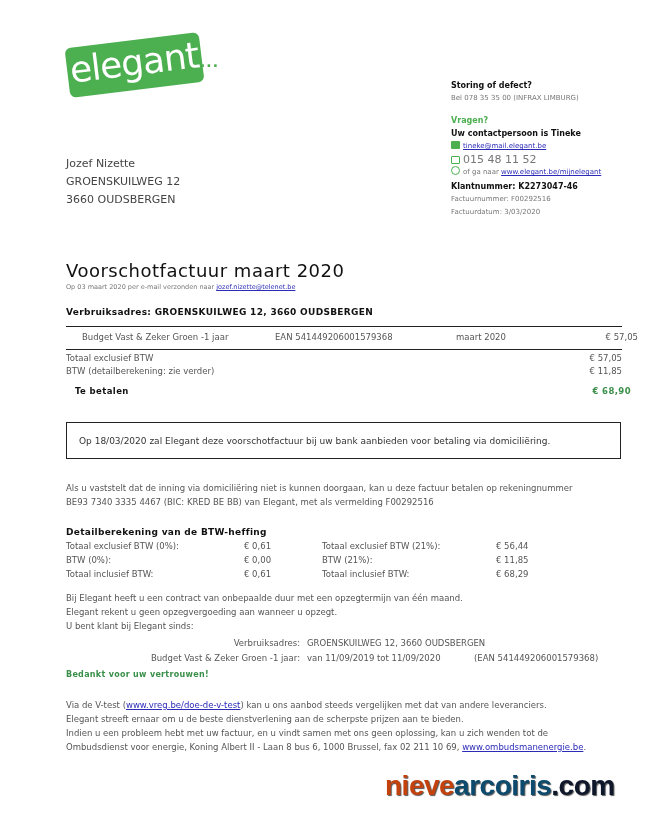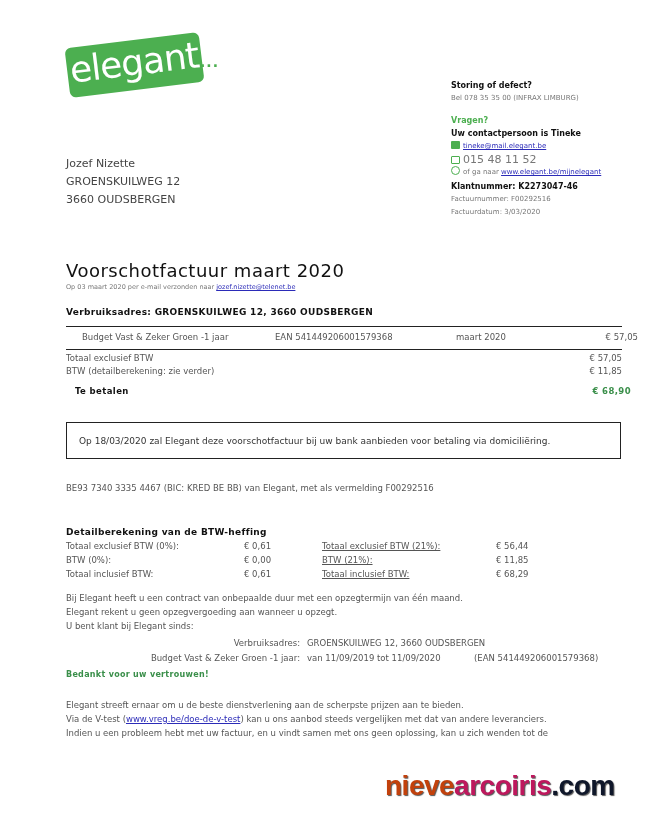--- a/index.html
+++ b/index.html
@@ -93,50 +93,52 @@
 <div class="abs row" style="left:66px; top:386px; width:556px; height:12px;margin-left:9px;">
   <span class="abs bold" style="left:0; letter-spacing:0.4px">Te betalen</span>
   <span class="abs bold" style="right:0; color:#3a8f4a; letter-spacing:0.4px">€ 68,90</span>
 </div>
 
 <div class="abs box">
   <span>Op 18/03/2020 zal Elegant deze voorschotfactuur bij uw bank aanbieden voor betaling via domiciliëring.</span>
 </div>
 
 <div class="abs para" style="left:66px; top:481px;">
+  <div>Als u vaststelt dat de inning via domiciliëring niet is kunnen doorgaan, kan u deze factuur betalen op rekeningnummer</div>
   <div>BE93 7340 3335 4467 (BIC: KRED BE BB) van Elegant, met als vermelding F00292516</div>
 </div>
 
 <div class="abs bold" style="left:66px; top:527px; font-size:9px; letter-spacing:0.3px">Detailberekening van de BTW-heffing</div>
 <div class="abs para" style="left:66px; top:539px; width:210px; line-height:14px;">
   <div style="position:relative;height:14px"><span>Totaal exclusief BTW (0%):</span><span class="abs" style="left:178px">€ 0,61</span></div>
   <div style="position:relative;height:14px"><span>BTW (0%):</span><span class="abs" style="left:178px">€ 0,00</span></div>
   <div style="position:relative;height:14px"><span>Totaal inclusief BTW:</span><span class="abs" style="left:178px">€ 0,61</span></div>
 </div>
-<div class="abs para" style="left:322px; top:539px; width:220px; line-height:14px;text-decoration:underline;">
+<div class="abs para" style="left:322px; top:539px; width:220px; line-height:14px;">
   <div style="position:relative;height:14px"><span>Totaal exclusief BTW (21%):</span><span class="abs" style="left:174px">€ 56,44</span></div>
   <div style="position:relative;height:14px"><span>BTW (21%):</span><span class="abs" style="left:174px">€ 11,85</span></div>
   <div style="position:relative;height:14px"><span>Totaal inclusief BTW:</span><span class="abs" style="left:174px">€ 68,29</span></div>
 </div>
 
 <div class="abs para" style="left:66px; top:591px;">
   <div>Bij Elegant heeft u een contract van onbepaalde duur met een opzegtermijn van één maand.</div>
   <div>Elegant rekent u geen opzegvergoeding aan wanneer u opzegt.</div>
   <div style="">U bent klant bij Elegant sinds:</div>
 </div>
 <div class="abs para" style="left:66px; top:636px; width:560px; height:30px;">
   <span class="abs right" style="right:326px; top:0">Verbruiksadres:</span>
   <span class="abs" style="left:241px; top:0">GROENSKUILWEG 12, 3660 OUDSBERGEN</span>
   <span class="abs right" style="right:326px; top:15px">Budget Vast &amp; Zeker Groen -1 jaar:</span>
   <span class="abs" style="left:241px; top:15px">van 11/09/2019 tot 11/09/2020</span>
   <span class="abs" style="left:408px; top:15px">(EAN 541449206001579368)</span>
 </div>
 <div class="abs bold" style="left:66px; top:670px; font-size:8px; color:#3a8f4a; letter-spacing:0.3px">Bedankt voor uw vertrouwen!</div>
 
 <div class="abs para" style="left:66px; top:698px;">
+  <div><span>Via de V-test (</span><a>www.vreg.be/doe-de-v-test</a><span>) kan u ons aanbod steeds vergelijken met dat van andere leveranciers.</span></div>
   <div>Elegant streeft ernaar om u de beste dienstverlening aan de scherpste prijzen aan te bieden.</div>
-  <div><span>Via de V-test (</span><a>www.vreg.be/doe-de-v-test</a><span>) kan u ons aanbod steeds vergelijken met dat van andere leveranciers.</span></div>
   <div>Indien u een probleem hebt met uw factuur, en u vindt samen met ons geen oplossing, kan u zich wenden tot de</div>
+  <div><span>Ombudsdienst voor energie, Koning Albert II - Laan 8 bus 6, 1000 Brussel, fax 02 211 10 69, </span><a>www.ombudsmanenergie.be</a><span>.</span></div>
 </div>
 
 <div class="abs watermark">
-  <span style="color:#c2410c">nieve</span><span style="color:#be185d">arcoiris</span><span style="color:#0f172a">.com</span>
+  <span style="color:#c2410c">nieve</span><span style="color:#0c4a6e">arcoiris</span><span style="color:#0f172a">.com</span>
 </div>
 
 </body></html>

